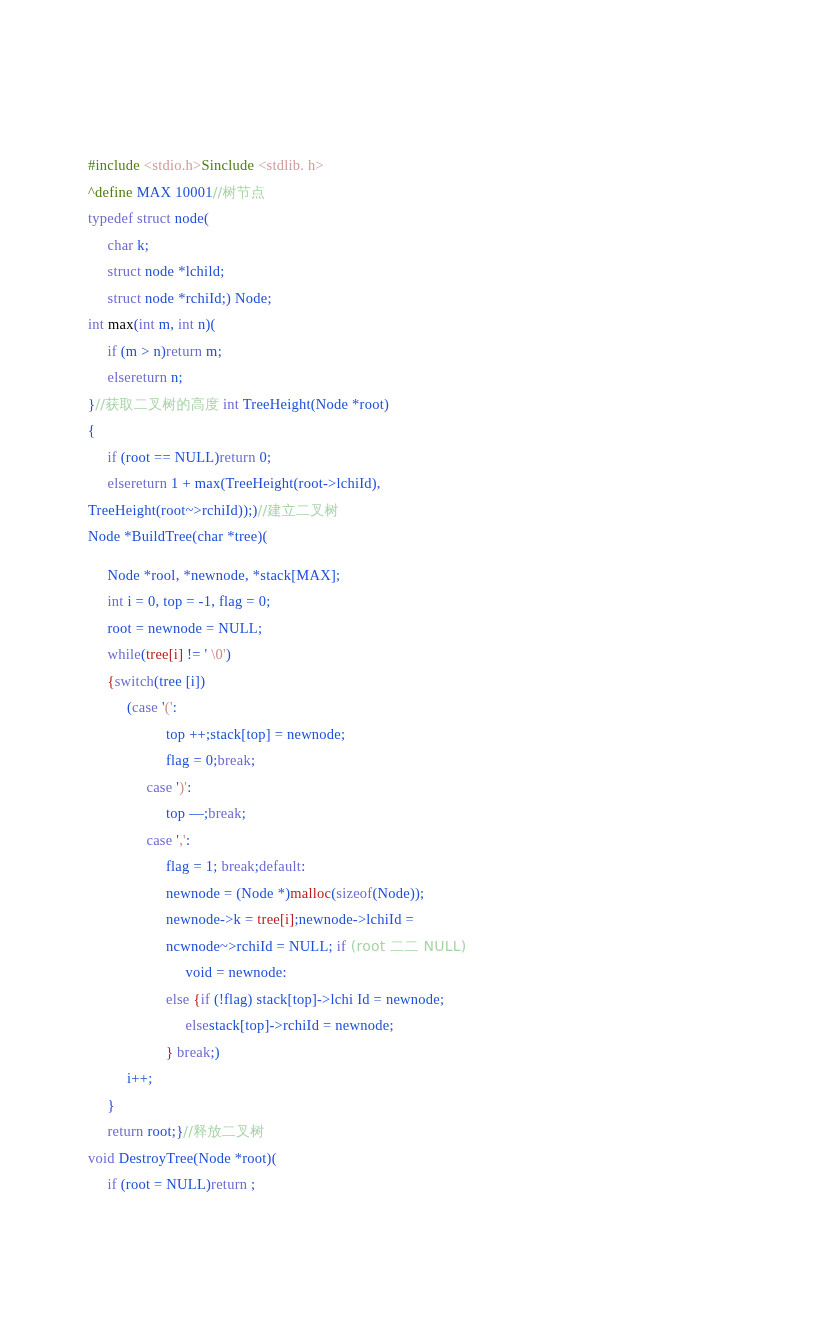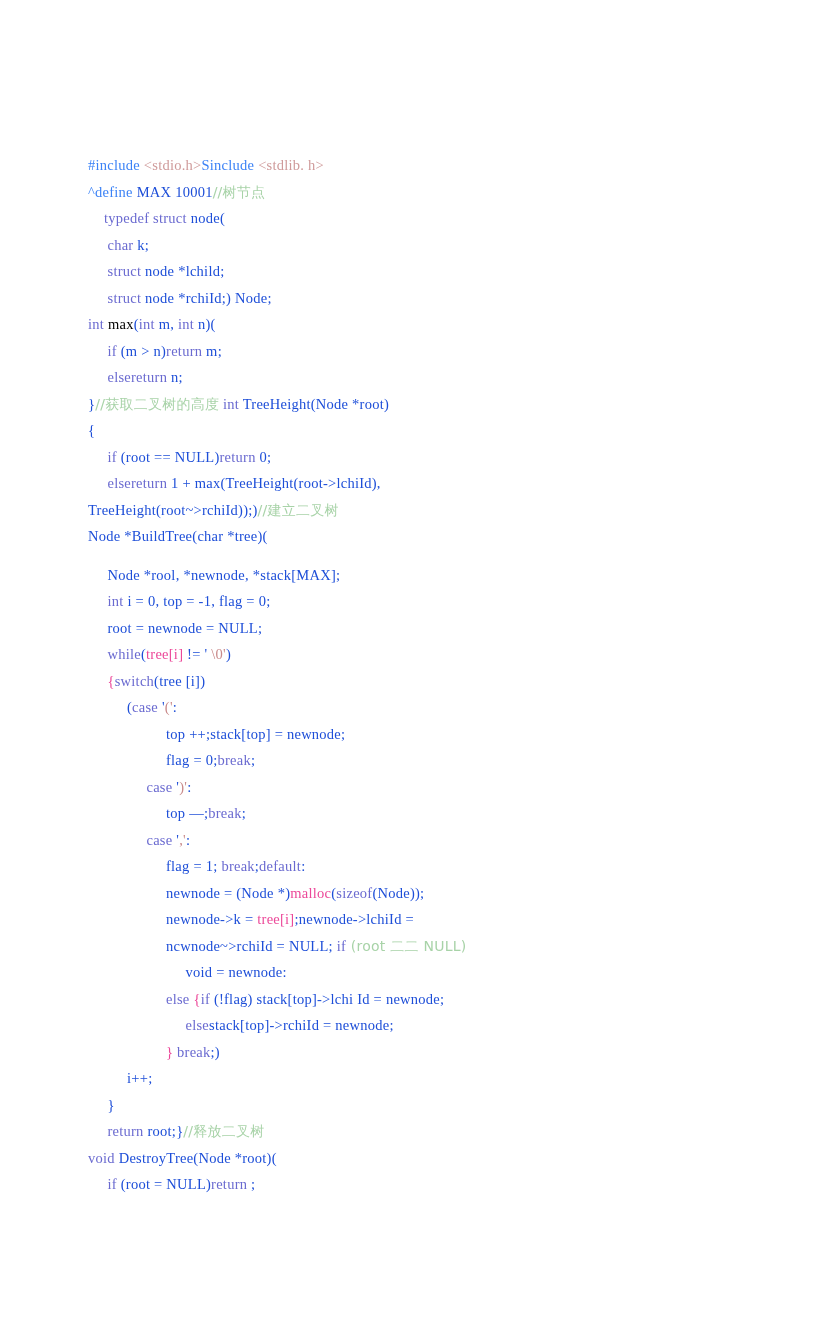--- a/index.html
+++ b/index.html
@@ -29,35 +29,35 @@
     line-height: 26.5px;
     height: 26.5px;
     white-space: pre;
     color: #222222;
     letter-spacing: 0.25px;
   }
 
   
   .tok-plain    { color: #1d4ed8; }
   .tok-keyword  { color: #6a6ad0; }
-  .tok-preproc  { color: #3b82f6; }
+  .tok-preproc  { color: #4d7c0f; }
   .tok-string   { color: #c98a8a; }
   .tok-header   { color: #cf9a9a; }
   .tok-comment  { color: #a8d3a8; }
   .tok-func     { color: #000000; }
-  .tok-punct    { color: #ec4899; }
+  .tok-punct    { color: #b91c1c; }
   .tok-cjk      { color: #a8d3a8; font-family: "DejaVu Sans", sans-serif; font-size: 14px; }
 </style>
 </head>
 <body>
 
 <div id="code-listing">
     <div class="code-line" style="padding-left: 0px;"><span class="tok-preproc">#include </span><span class="tok-header">&lt;stdio.h&gt;</span><span class="tok-preproc">Sinclude </span><span class="tok-header">&lt;stdlib. h&gt;</span></div>
     <div class="code-line" style="padding-left: 0px;"><span class="tok-preproc">^define</span><span class="tok-plain"> MAX 10001</span><span class="tok-comment tok-cjk">//树节点</span></div>
-    <div class="code-line" style="padding-left: 0px; margin-left: 16px;"><span class="tok-keyword">typedef</span><span class="tok-plain"> </span><span class="tok-keyword">struct</span><span class="tok-plain"> node(</span></div>
+    <div class="code-line" style="padding-left: 0px;"><span class="tok-keyword">typedef</span><span class="tok-plain"> </span><span class="tok-keyword">struct</span><span class="tok-plain"> node(</span></div>
     <div class="code-line" style="padding-left: 19.5px;"><span class="tok-keyword">char</span><span class="tok-plain"> k;</span></div>
     <div class="code-line" style="padding-left: 19.5px;"><span class="tok-keyword">struct</span><span class="tok-plain"> node *lchild;</span></div>
     <div class="code-line" style="padding-left: 19.5px;"><span class="tok-keyword">struct</span><span class="tok-plain"> node *rchiId;) Node;</span></div>
     <div class="code-line" style="padding-left: 0px;"><span class="tok-keyword">int </span><span class="tok-func">max</span><span class="tok-plain">(</span><span class="tok-keyword">int</span><span class="tok-plain"> m, </span><span class="tok-keyword">int</span><span class="tok-plain"> n)(</span></div>
     <div class="code-line" style="padding-left: 19.5px;"><span class="tok-keyword">if</span><span class="tok-plain"> (m &gt; n)</span><span class="tok-keyword">return</span><span class="tok-plain"> m;</span></div>
     <div class="code-line" style="padding-left: 19.5px;"><span class="tok-keyword">elsereturn</span><span class="tok-plain"> n;</span></div>
     <div class="code-line" style="padding-left: 0px;"><span class="tok-plain">}</span><span class="tok-comment tok-cjk">//获取二叉树的高度</span><span class="tok-plain"> </span><span class="tok-keyword">int</span><span class="tok-plain"> TreeHeight(Node *root)</span></div>
     <div class="code-line" style="padding-left: 0px;"><span class="tok-plain">{</span></div>
     <div class="code-line" style="padding-left: 19.5px;"><span class="tok-keyword">if</span><span class="tok-plain"> (root == NULL)</span><span class="tok-keyword">return</span><span class="tok-plain"> 0;</span></div>
     <div class="code-line" style="padding-left: 19.5px;"><span class="tok-keyword">elsereturn</span><span class="tok-plain"> 1 + max(TreeHeight(root-&gt;lchiId),</span></div>

